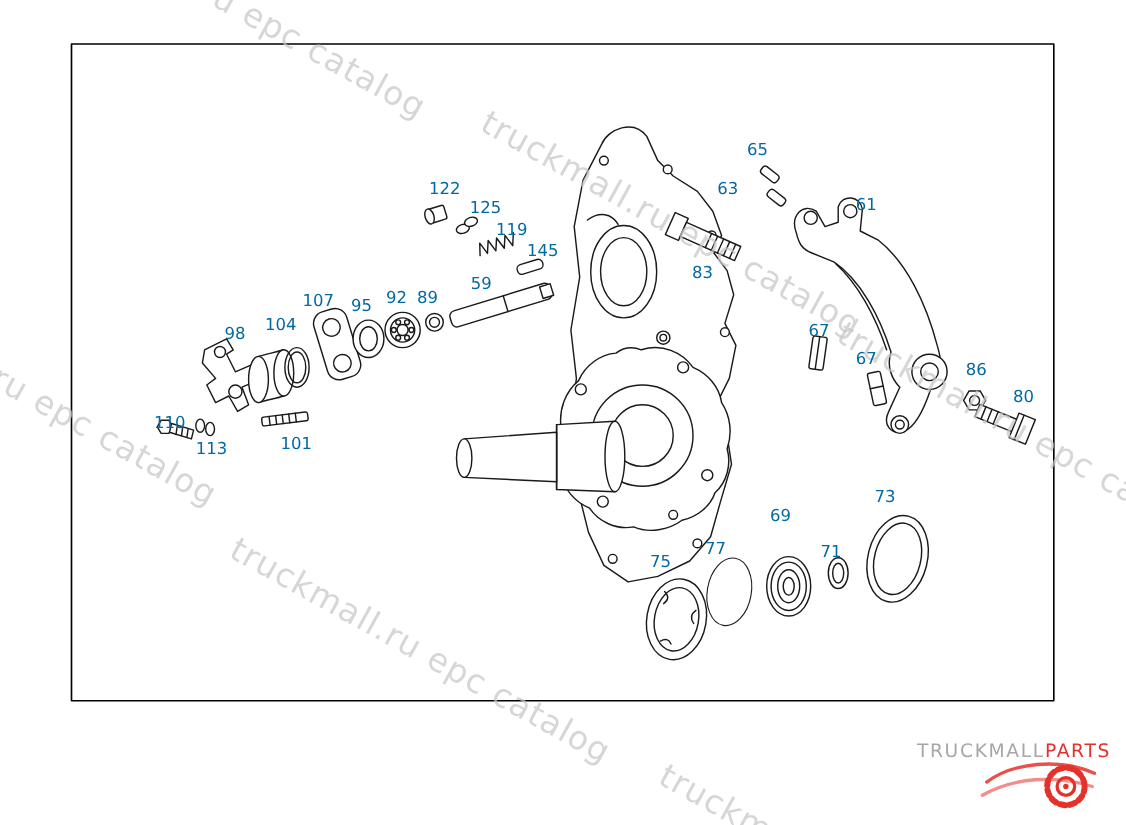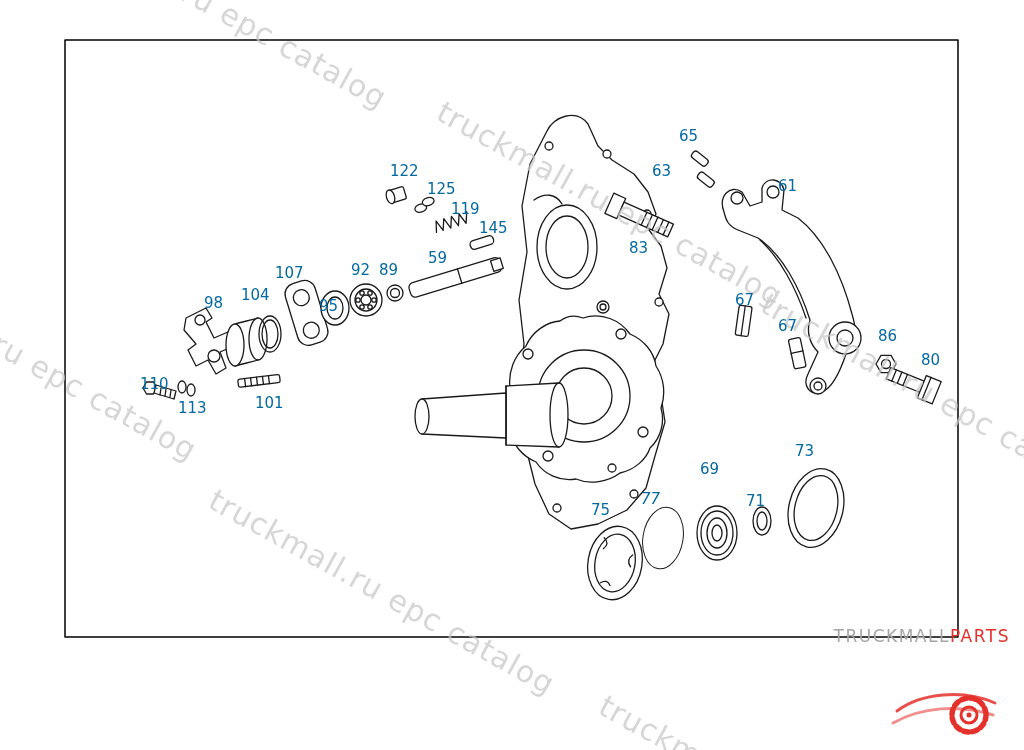--- a/index.html
+++ b/index.html
@@ -22,21 +22,21 @@
   }
 
   .part-label {
     position:absolute;
     font-size:15px;
     color:#0369a1;
     font-family:"DejaVu Sans", sans-serif;
     white-space:nowrap;
   }
 
-  #logo { position:absolute; top:627px; right:14px; text-align:right; line-height:1.1; }
+  #logo { position:absolute; top:674px; right:14px; text-align:right; line-height:1.1; }
   #logo .t1 { color:var(--logo-gray,#a6a6a6); font-size:17px; letter-spacing:1.5px; }
   #logo .t2 { color:var(--logo-red,#e5312b); font-size:17px; letter-spacing:1.5px; }
   #logo-icon { position:absolute; top:679px; right:18px; }
 </style>
 </head>
 <body>
 
 <div id="canvas" style="--wm-color: #c7c7c7; --logo-gray: #a6a6a6; --logo-red: #e5312b;">
 
   <svg id="diagram-svg" width="1024" height="750" viewBox="0 0 1024 750">
@@ -261,39 +261,39 @@
   <div class="wm" style="left:610px; top:688px;">truckmall.ru epc catalog</div>
 
   <div id="labels">
       <span class="part-label" style="left: 390px; top: 162px;">122</span>
       <span class="part-label" style="left: 427px; top: 180px;">125</span>
       <span class="part-label" style="left: 451px; top: 200px;">119</span>
       <span class="part-label" style="left: 479px; top: 219px;">145</span>
       <span class="part-label" style="left: 428px; top: 249px;">59</span>
       <span class="part-label" style="left: 379px; top: 261px;">89</span>
       <span class="part-label" style="left: 351px; top: 261px;">92</span>
-      <span class="part-label" style="left: 319px; top: 269px; margin-top: 28px;">95</span>
+      <span class="part-label" style="left: 319px; top: 269px;">95</span>
       <span class="part-label" style="left: 275px; top: 264px; text-align: center;">107</span>
       <span class="part-label" style="left: 241px; top: 286px;">104</span>
       <span class="part-label" style="left: 204px; top: 294px;">98</span>
       <span class="part-label" style="left: 140px; top: 355px; margin-top: 20px;">110</span>
       <span class="part-label" style="left: 178px; top: 399px; text-align: right;">113</span>
       <span class="part-label" style="left: 255px; top: 394px;">101</span>
       <span class="part-label" style="left: 679px; top: 127px;">65</span>
       <span class="part-label" style="left: 652px; top: 162px;">63</span>
       <span class="part-label" style="left: 629px; top: 239px;">83</span>
       <span class="part-label" style="left: 778px; top: 177px;">61</span>
       <span class="part-label" style="left: 735px; top: 291px;">67</span>
       <span class="part-label" style="left: 778px; top: 317px;">67</span>
       <span class="part-label" style="left: 878px; top: 327px;">86</span>
       <span class="part-label" style="left: 921px; top: 351px;">80</span>
       <span class="part-label" style="left: 795px; top: 442px;">73</span>
       <span class="part-label" style="left: 746px; top: 492px;">71</span>
       <span class="part-label" style="left: 700px; top: 460px;">69</span>
-      <span class="part-label" style="left: 641px; top: 490px; font-style: italic;">77</span>
+      <span class="part-label" style="left: 641px; top: 490px;">77</span>
       <span class="part-label" style="left: 591px; top: 501px; text-align: center;">75</span>
     </div>
 
   <div id="logo">
     <span class="t1">TRUCKMALL</span><span class="t2">PARTS</span>
   </div>
   <svg id="logo-icon" width="115" height="64" viewBox="0 0 115 64">
     <g fill="none" stroke="#e5312b" stroke-linecap="round">
       <path d="M6 32 C30 14 72 10 104 24" stroke-width="3" opacity=".85"></path>
       <path d="M2 44 C30 28 68 25 102 36" stroke-width="3" opacity=".55"></path>

